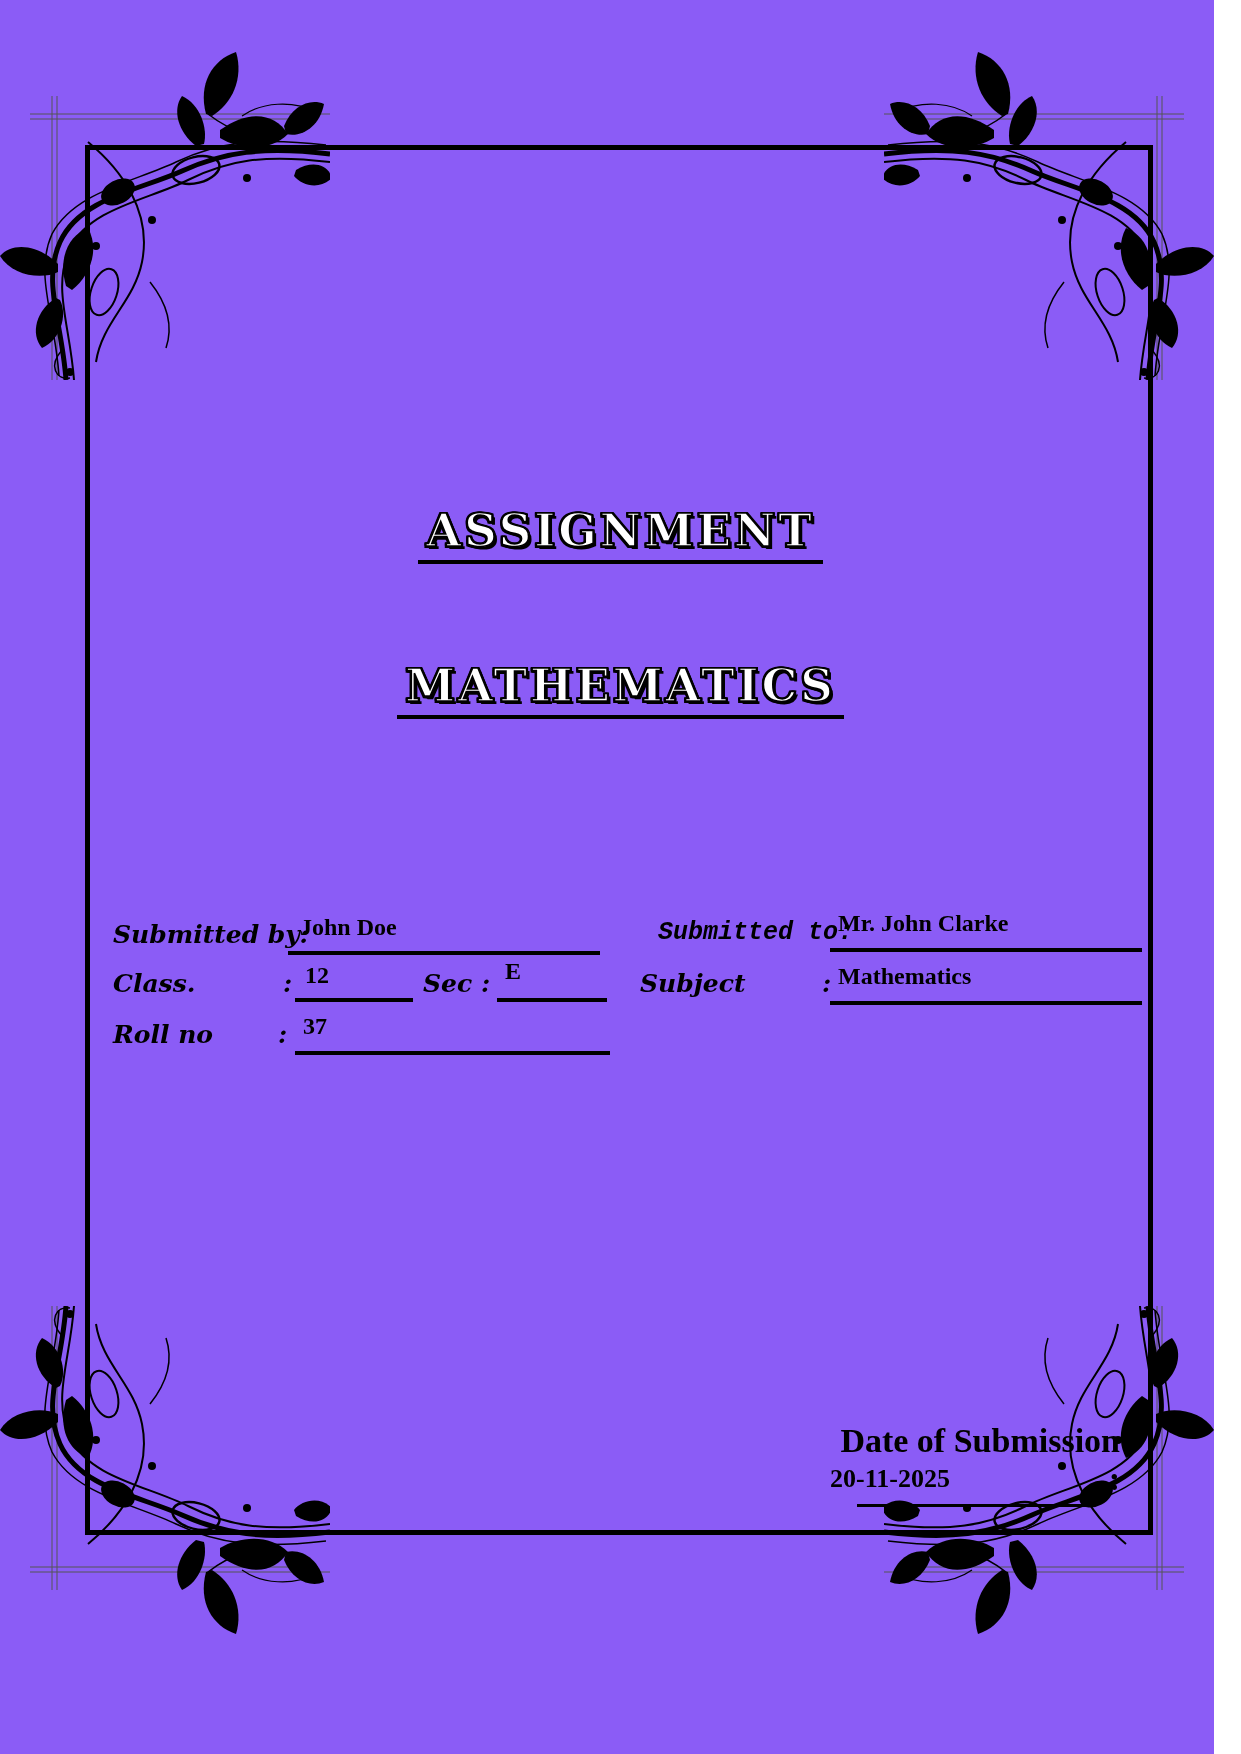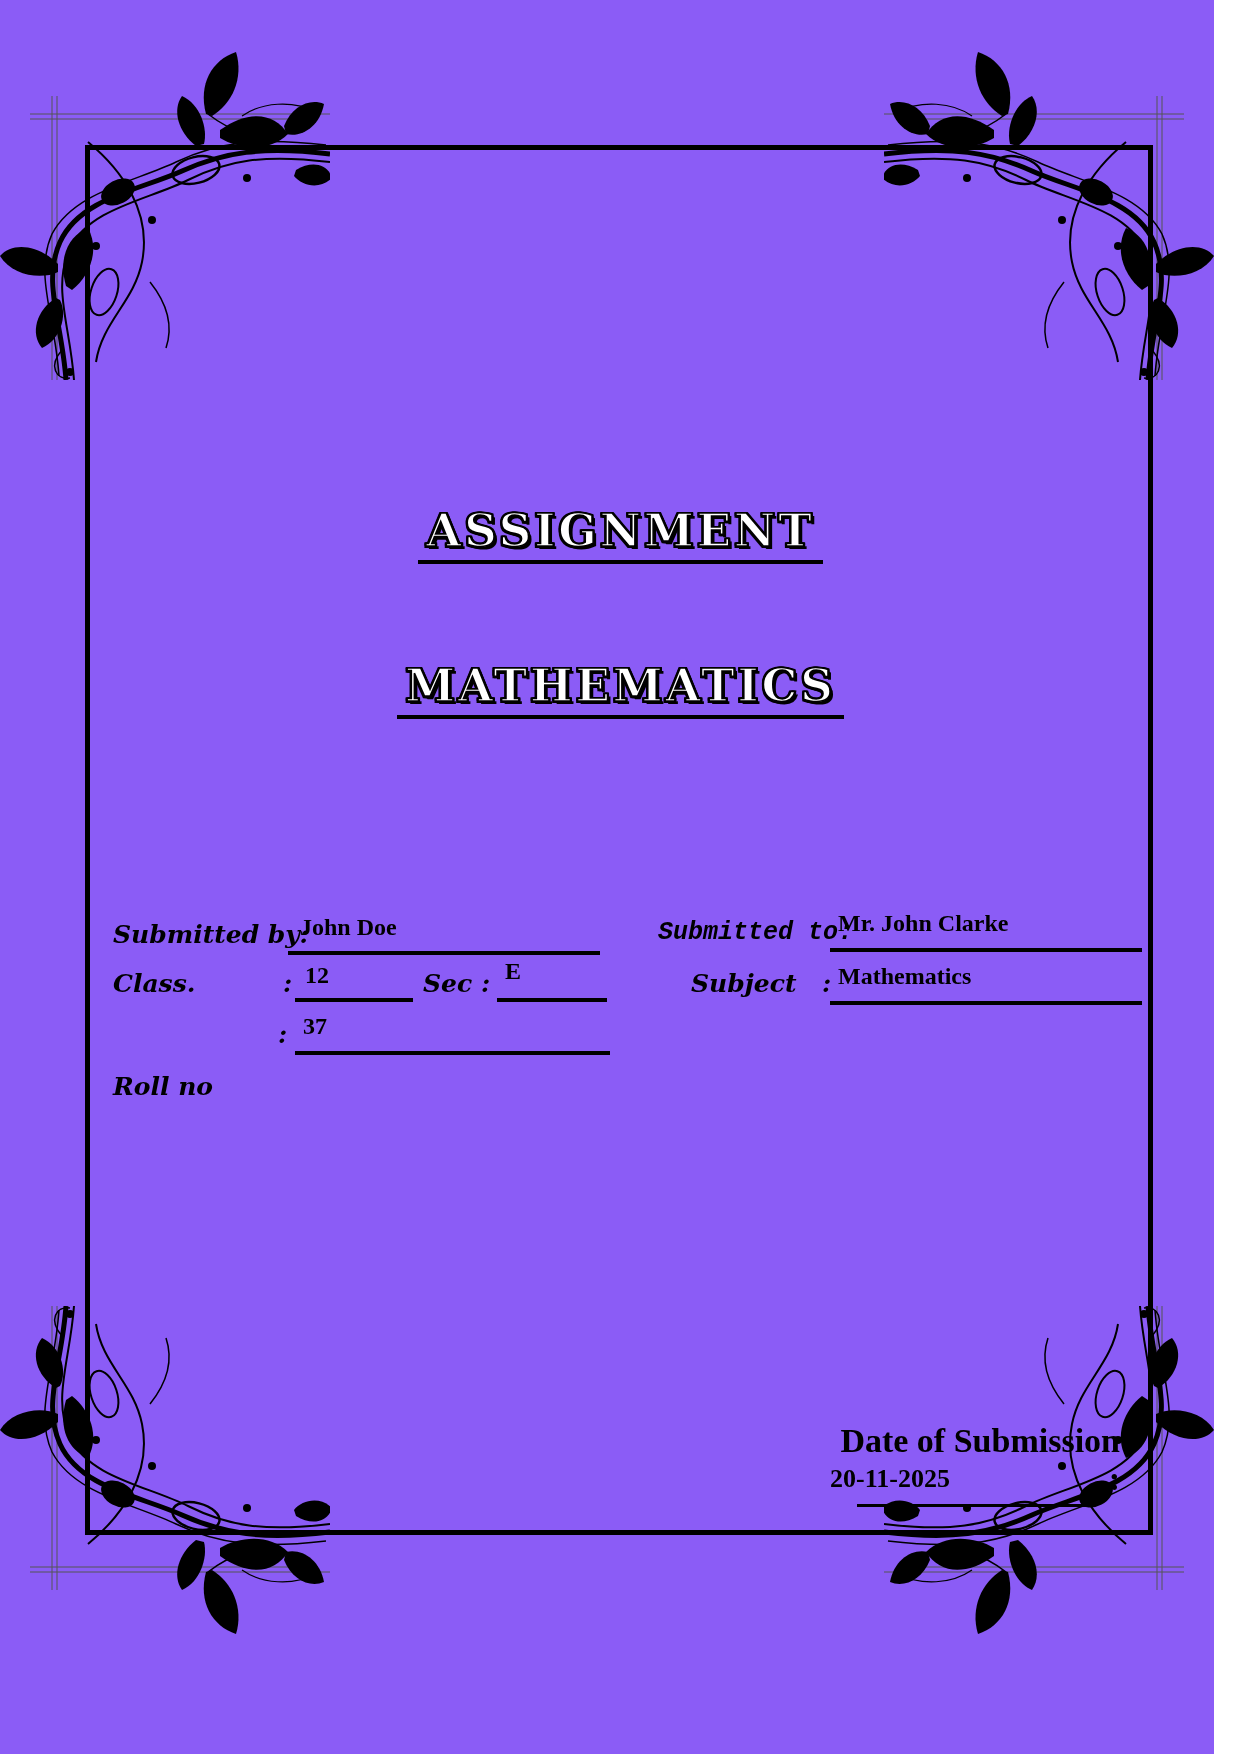--- a/index.html
+++ b/index.html
@@ -234,26 +234,26 @@
 
   <span class="flabel" style="left:113px; top:969px;">Class.</span>
   <span class="fcolon" style="left:283px; top:969px;">:</span>
   <span class="fvalue" style="left:305px; top:962px;">12</span>
   <div class="fill-line" style="left:295px; top:998px; width:118px;"></div>
 
   <span class="flabel" style="left:423px; top:969px;">Sec :</span>
   <span class="fvalue" style="left:505px; top:958px;">E</span>
   <div class="fill-line" style="left:497px; top:998px; width:110px;"></div>
 
-  <span class="flabel" style="left:691px; top:969px;text-align:right;">Subject</span>
+  <span class="flabel" style="left:640px; top:969px;text-align:right;">Subject</span>
   <span class="fcolon" style="left:822px; top:969px;">:</span>
   <span class="fvalue" style="left:838px; top:963px;">Mathematics</span>
   <div class="fill-line" style="left:830px; top:1001px; width:312px;"></div>
 
-  <span class="flabel" style="left:113px; top:1072px;">Roll no</span>
+  <span class="flabel" style="left:113px; top:1020px;">Roll no</span>
   <span class="fcolon" style="left:278px; top:1020px;">:</span>
   <span class="fvalue" style="left:303px; top:1013px;">37</span>
   <div class="fill-line" style="left:295px; top:1051px; width:315px;"></div>
 
   <div class="date-label">Date of Submission :</div>
   <div class="date-value">20-11-2025</div>
   <div class="date-underline"></div>
 
 </div>
 

